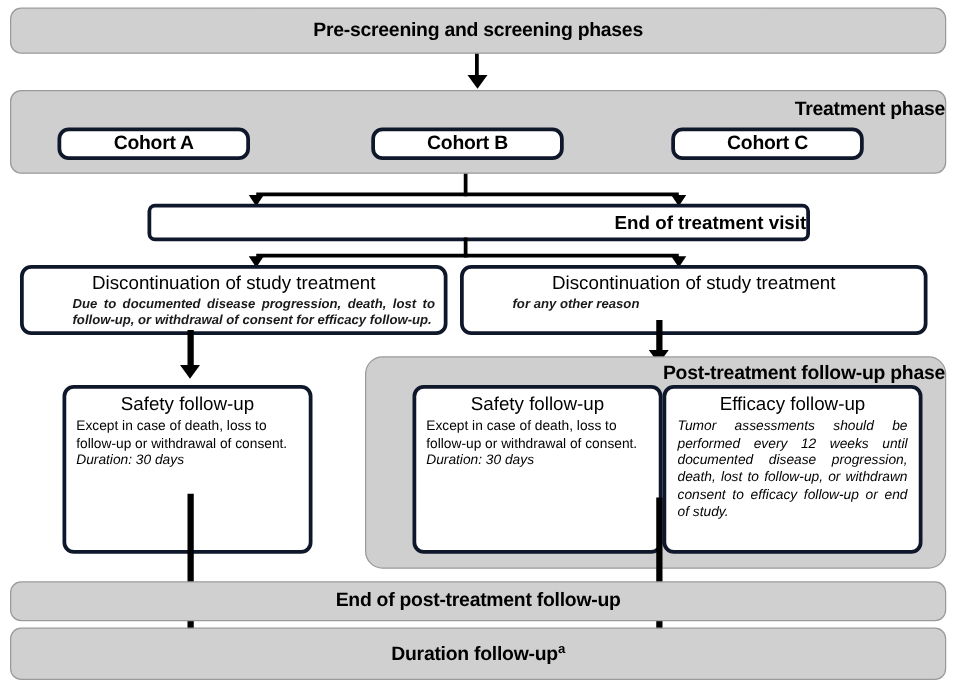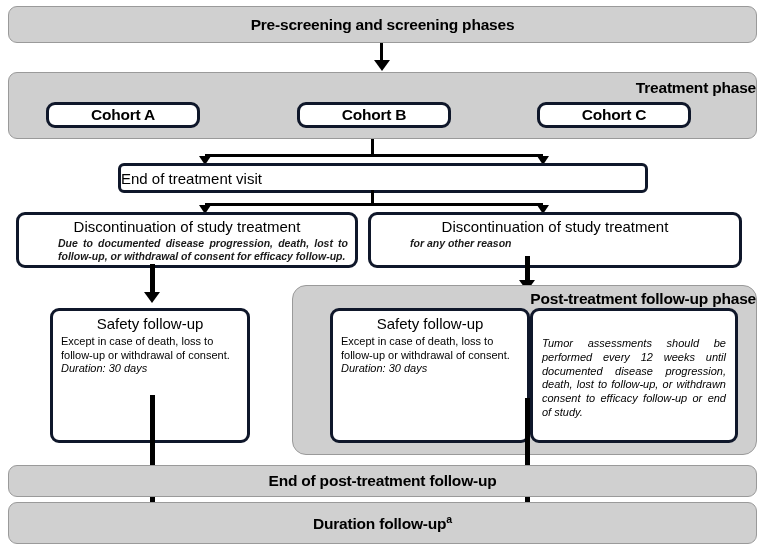--- a/index.html
+++ b/index.html
@@ -145,21 +145,21 @@
   </div>
   <div class="white-box" style="left:537px; top:102px; width:154px; height:26px; display:flex; align-items:center; justify-content:center;">
     <span class="bar-title">Cohort C</span>
   </div>
 
   <div class="vline" style="left:371px; top:139px; height:18px;"></div>
   <div class="hline" style="left:205px; top:154px; width:338px;"></div>
   <div class="arrow-down sm" style="left:199px; top:156px;"></div>
   <div class="arrow-down sm" style="left:537px; top:156px;"></div>
 
-  <div class="white-box flat" style="left:118px; top:163px; width:530px; height:30px; display:flex; align-items:center; justify-content:flex-start;">
+  <div class="white-box flat" style="left:118px; top:163px; width:530px; height:30px; display:flex; align-items:center; justify-content:flex-end;font-weight:bold;">
     <span style="font-size:15px;">End of treatment visit</span>
   </div>
 
   <div class="vline" style="left:371px; top:190px; height:16px;"></div>
   <div class="hline" style="left:205px; top:203px; width:338px;"></div>
   <div class="arrow-down sm" style="left:199px; top:205px;"></div>
   <div class="arrow-down sm" style="left:537px; top:205px;"></div>
 
   <div class="white-box" style="left:16px; top:212px; width:342px; height:56px;">
     <div class="box-heading pad" style="padding-bottom:1px;">Discontinuation of study treatment</div>
@@ -181,21 +181,22 @@
     <div class="panel-title" style="top:4px;">Post-treatment follow-up phase</div>
   </div>
 
   <div class="white-box" style="left:330px; top:308px; width:200px; height:135px;">
     <div class="box-heading" style="padding:5px 6px 2px 6px;">Safety follow-up</div>
     <div class="box-body" style="padding:0 8px;">Except in case of death, loss to follow-up or withdrawal of consent.</div>
     <div class="box-body ital" style="padding:0 8px; font-style:italic;">Duration: 30 days</div>
   </div>
 
   <div class="white-box" style="left:530px; top:308px; width:208px; height:135px;">
-    <div class="box-body ital justify" style="padding:0 9px; font-style:italic;margin-top:26px;">Tumor assessments should be performed every 12 weeks until documented disease progression, death, lost to follow-up, or withdrawn consent to efficacy follow-up or end of study.</div>
+    <div class="box-heading" style="padding:5px 6px 2px 6px;">Efficacy follow-up</div>
+    <div class="box-body ital justify" style="padding:0 9px; font-style:italic;">Tumor assessments should be performed every 12 weeks until documented disease progression, death, lost to follow-up, or withdrawn consent to efficacy follow-up or end of study.</div>
   </div>
 
   <div class="white-box" style="left:50px; top:308px; width:200px; height:135px;">
     <div class="box-heading" style="padding:5px 6px 2px 6px;">Safety follow-up</div>
     <div class="box-body" style="padding:0 8px;">Except in case of death, loss to follow-up or withdrawal of consent.</div>
     <div class="box-body ital" style="padding:0 8px; font-style:italic;">Duration: 30 days</div>
   </div>
 
   <div class="vline thick" style="left:149.5px; top:395px; height:124px;"></div>
   <div class="arrow-down lg" style="left:142px; top:513px;"></div>

